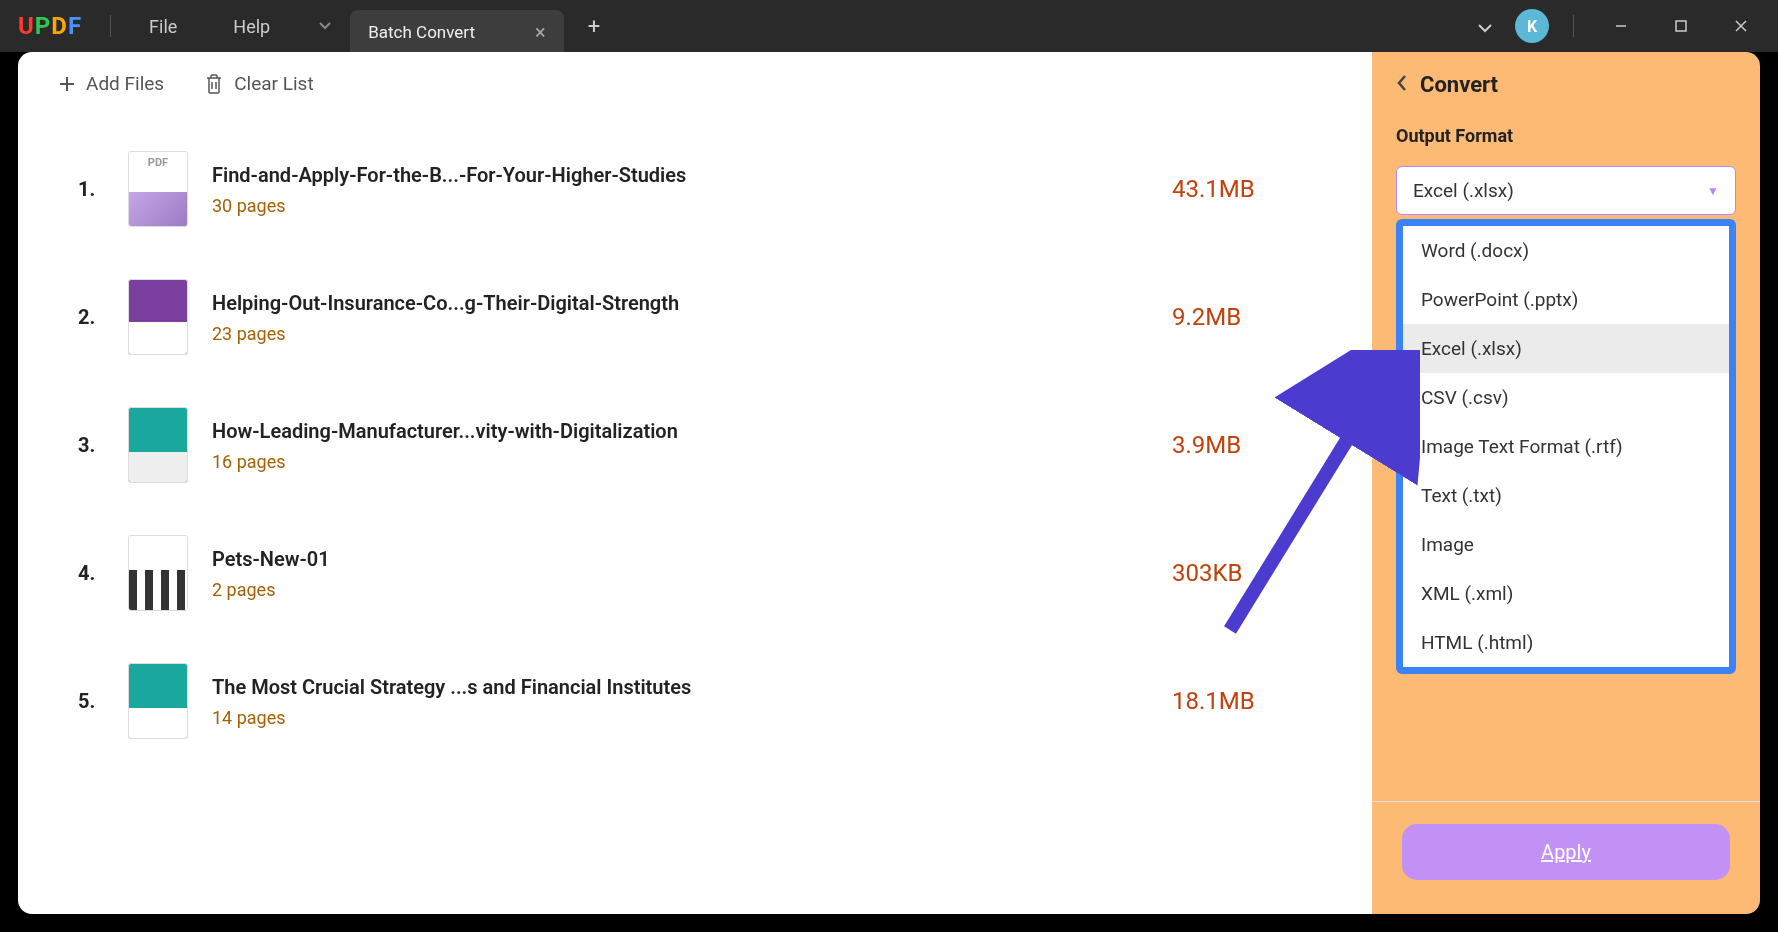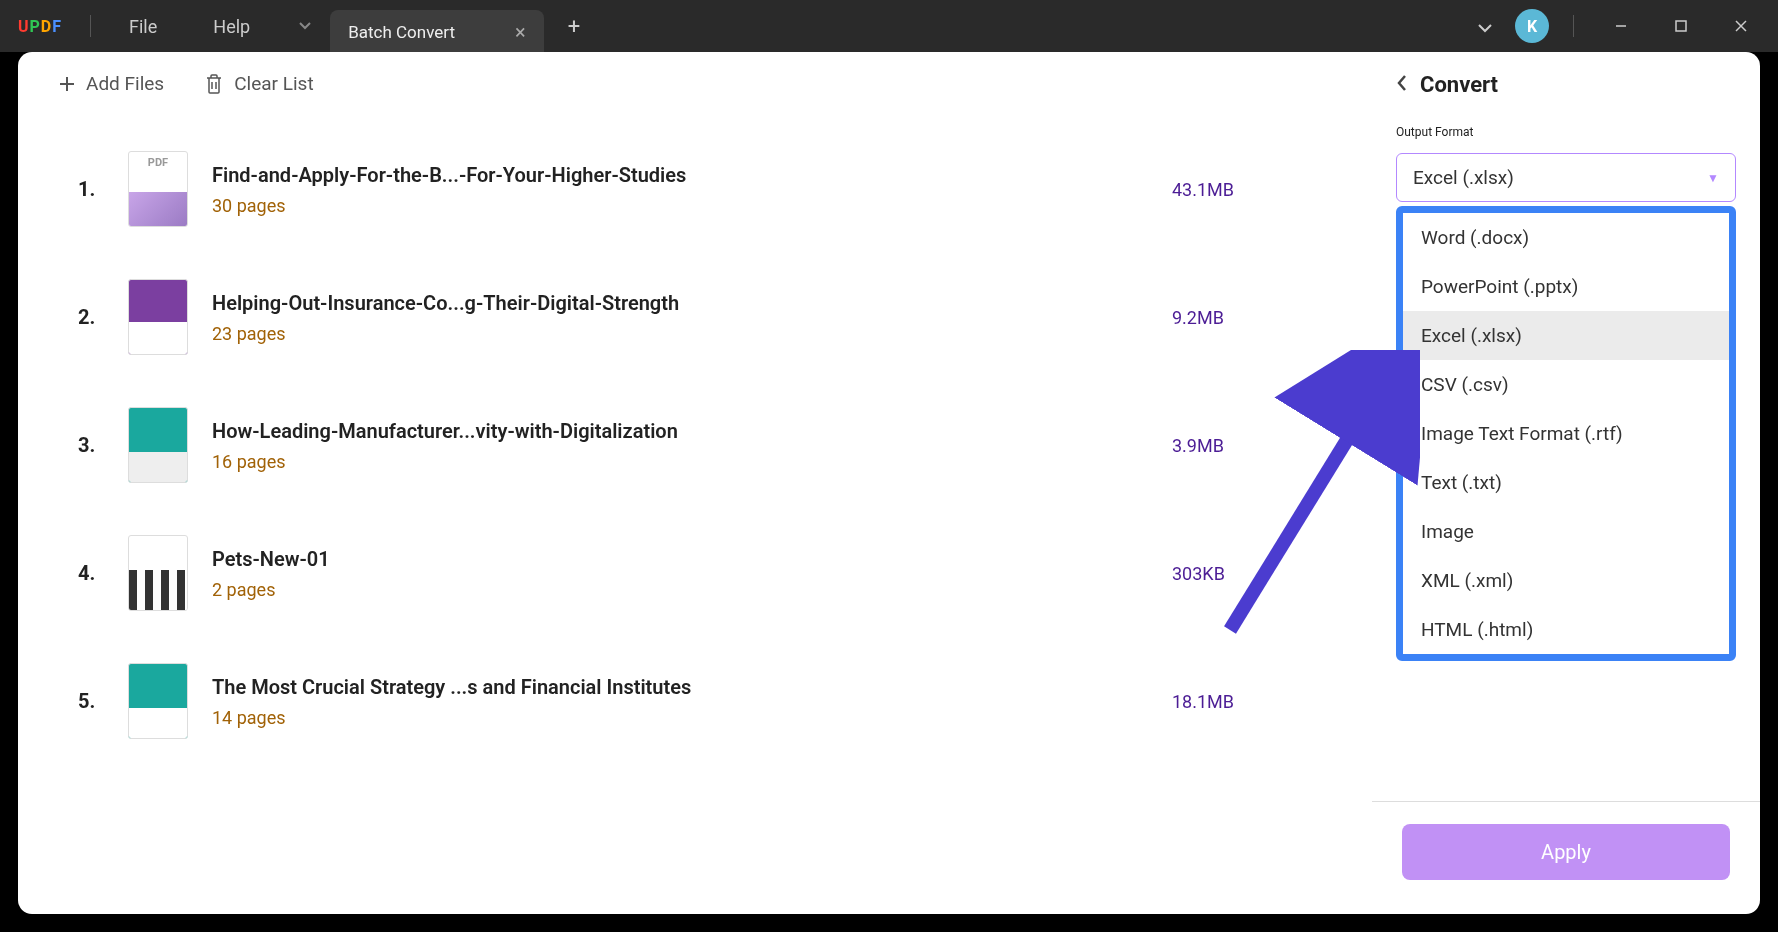--- a/index.html
+++ b/index.html
@@ -1,37 +1,37 @@
 <!DOCTYPE html>
 <html><head>
 <meta charset="utf-8">
 <style>
 * { margin: 0; padding: 0; box-sizing: border-box; font-family: -apple-system, BlinkMacSystemFont, "Segoe UI", Roboto, sans-serif; }
 body { background: #000; width: 1778px; height: 932px; overflow: hidden; }
 
 .titlebar { height: 52px; background: #2a2a2a; display: flex; align-items: center; color: #ddd; }
-.logo { padding: 0 18px; font-weight: bold; font-size: 16px; letter-spacing: 1px; }
+.logo { padding: 0 18px; font-weight: bold; font-size: 24px; letter-spacing: 1px; }
 .logo .u { color: #ff3b30; }
 .logo .p { color: #30c754; }
 .logo .d { color: #ffa500; }
 .logo .f { color: #4a90ff; }
 .divider { width: 1px; height: 22px; background: #555; margin: 0 10px; }
 .menu-item { padding: 0 28px; font-size: 18px; color: #ccc; cursor: pointer; }
 .tab-placeholder { width: 38px; height: 38px; display: flex; align-items: center; justify-content: center; margin-left: 8px; }
 .tab { display: flex; align-items: center; background: #3d3d3d; border-radius: 8px 8px 0 0; padding: 0 18px; height: 44px; margin-top: 12px; margin-left: 6px; font-size: 17px; color: #eee; }
 .tab-close { margin-left: 60px; font-size: 20px; cursor: pointer; color: #aaa; }
 .new-tab { margin-left: 14px; font-size: 22px; color: #ccc; cursor: pointer; padding: 0 10px; }
 .titlebar-right { margin-left: auto; display: flex; align-items: center; gap: 14px; padding-right: 14px; }
 .avatar { width: 34px; height: 34px; border-radius: 50%; background: #5bb8d6; color: #fff; display: flex; align-items: center; justify-content: center; font-weight: bold; }
 .win-btn { width: 46px; height: 32px; display: flex; align-items: center; justify-content: center; cursor: pointer; }
 .win-btn svg { stroke: #ccc; fill: none; }
 
 .workspace { display: flex; height: 880px; background: #000; padding: 0 18px 18px 18px; }
 .main-panel { flex: 1; background: #fff; border-radius: 14px 0 0 14px; display: flex; flex-direction: column; }
-.side-panel { width: 388px; background: #ffffff; border-radius: 0 14px 14px 0; display: flex; flex-direction: column; }
+.side-panel { width: 388px; background: #fdba74; border-radius: 0 14px 14px 0; display: flex; flex-direction: column; }
 
 .toolbar { display: flex; justify-content: flex-start; padding: 20px 40px 0 40px; gap: 40px; }
 .tool-btn { display: flex; align-items: center; gap: 10px; color: #555; font-size: 19px; cursor: pointer; }
 .tool-btn svg { stroke: #555; }
 
 .file-list { padding: 30px 60px; }
 .file-row { display: flex; align-items: center; padding: 26px 0; }
 .file-num { width: 50px; font-size: 20px; font-weight: bold; color: #222; }
 .thumb { width: 60px; height: 76px; background: #fff; border: 1px solid #ddd; border-radius: 3px; display: flex; flex-direction: column; align-items: center; justify-content: center; font-size: 10px; color: #888; overflow: hidden; position: relative; }
 .thumb.pdf::before { content: 'PDF'; position: absolute; top: 4px; font-size: 11px; font-weight: bold; color: #999; }
@@ -39,36 +39,36 @@
 .thumb.purple { background: #7b3fa0; }
 .thumb.purple .t-body { background: #fff; height: 32px; }
 .thumb.teal { background: #1aa89e; }
 .thumb.teal .t-body { background: #eee; height: 30px; }
 .thumb.grid .t-body { background: repeating-linear-gradient(90deg, #333 0 8px, #fff 8px 16px); height: 40px; }
 .thumb.teal2 { background: #1aa89e; }
 .thumb.teal2 .t-body { background: #fff; height: 30px; }
 .file-info { margin-left: 24px; flex: 1; }
 .file-name { font-size: 20px; font-weight: 600; color: #222; margin-bottom: 8px; }
 .file-pages { font-size: 18px; color: #a16207; }
-.file-size { width: 140px; font-size: 18px; color: #4c1d95; }
+.file-size { width: 140px; font-size: 24px; color: #c2410c; }
 
 .side-header { display: flex; align-items: center; padding: 20px 24px; gap: 12px; }
 .side-header svg { stroke: #444; }
 .side-title { font-size: 22px; font-weight: bold; color: #222; }
 
 .side-body { padding: 8px 24px; flex: 1; }
-.field-label { font-size: 12px; font-weight: 400; color: #222; margin-bottom: 14px; }
+.field-label { font-size: 18px; font-weight: 700; color: #222; margin-bottom: 20px; }
 .select-box { border: 1.5px solid #b388ff; border-radius: 6px; background: #fff; padding: 12px 16px; display: flex; align-items: center; justify-content: space-between; font-size: 19px; color: #333; cursor: pointer; }
 .select-box .arrow { color: #b388ff; font-size: 12px; }
 .dropdown { margin-top: 4px; background: #fff; border: 7px solid #3b82f6; border-radius: 6px; overflow: hidden; }
 .dropdown-item { padding: 13px 18px; font-size: 19px; color: #333; cursor: pointer; }
 .dropdown-item.selected { background: #ebebeb; }
 
 .side-footer { padding: 22px 30px 34px 30px; border-top: 1px solid #ddd; }
-.apply-btn { width: 100%; background: #c191f5; color: #fff; border: none; border-radius: 8px; padding: 16px 0; font-size: 20px; cursor: pointer; }
+.apply-btn { width: 100%; background: #c191f5; color: #fff; border: none; border-radius: 15px; padding: 16px 0; font-size: 20px; cursor: pointer; text-decoration: underline; }
 
 .annotation-arrow { position: absolute; left: 1220px; top: 350px; pointer-events: none; z-index: 100; }
 
 .chevron-down-small { font-size: 18px; color: #ccc; cursor: pointer; padding: 0 8px; }
 </style>
 </head>
 <body>
 
 <div class="titlebar">
   <div class="logo">

